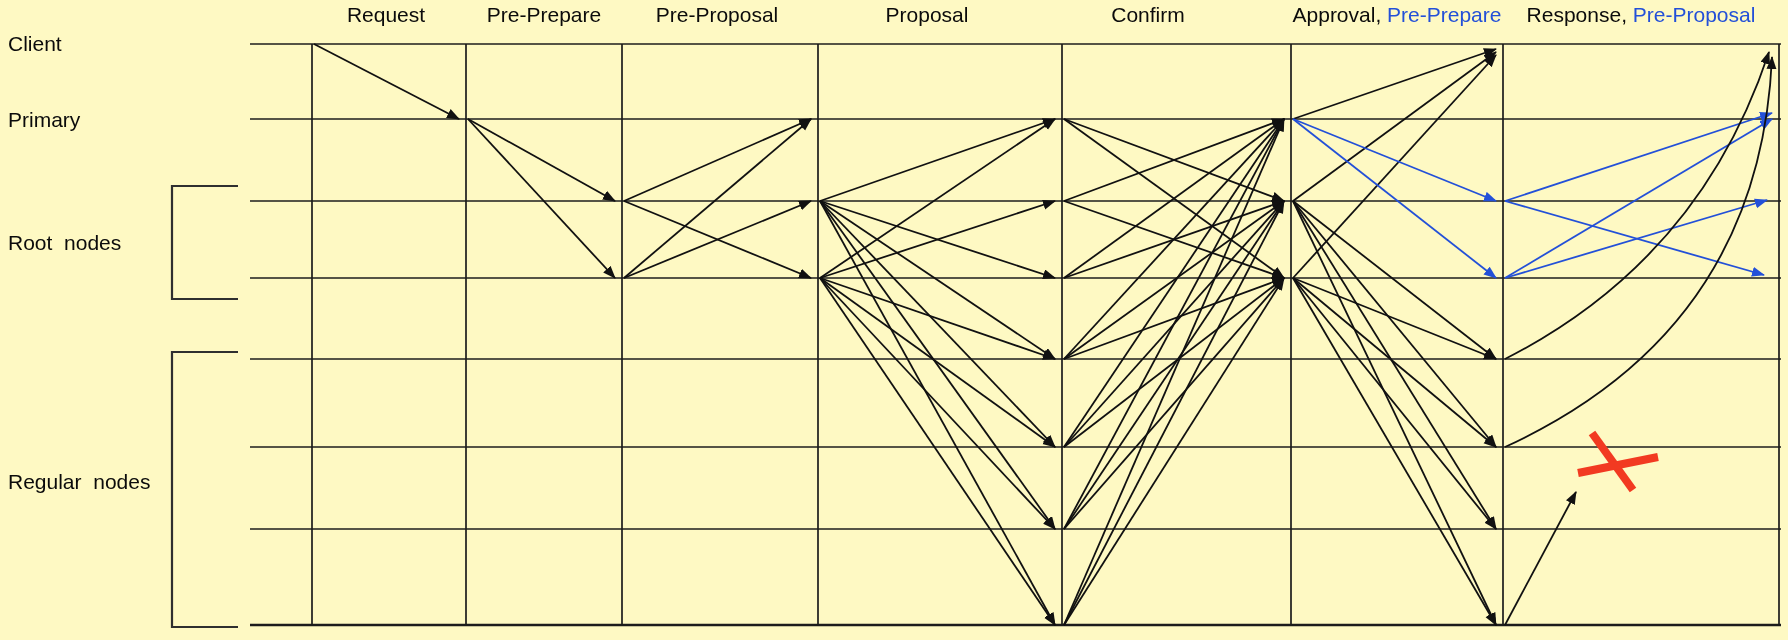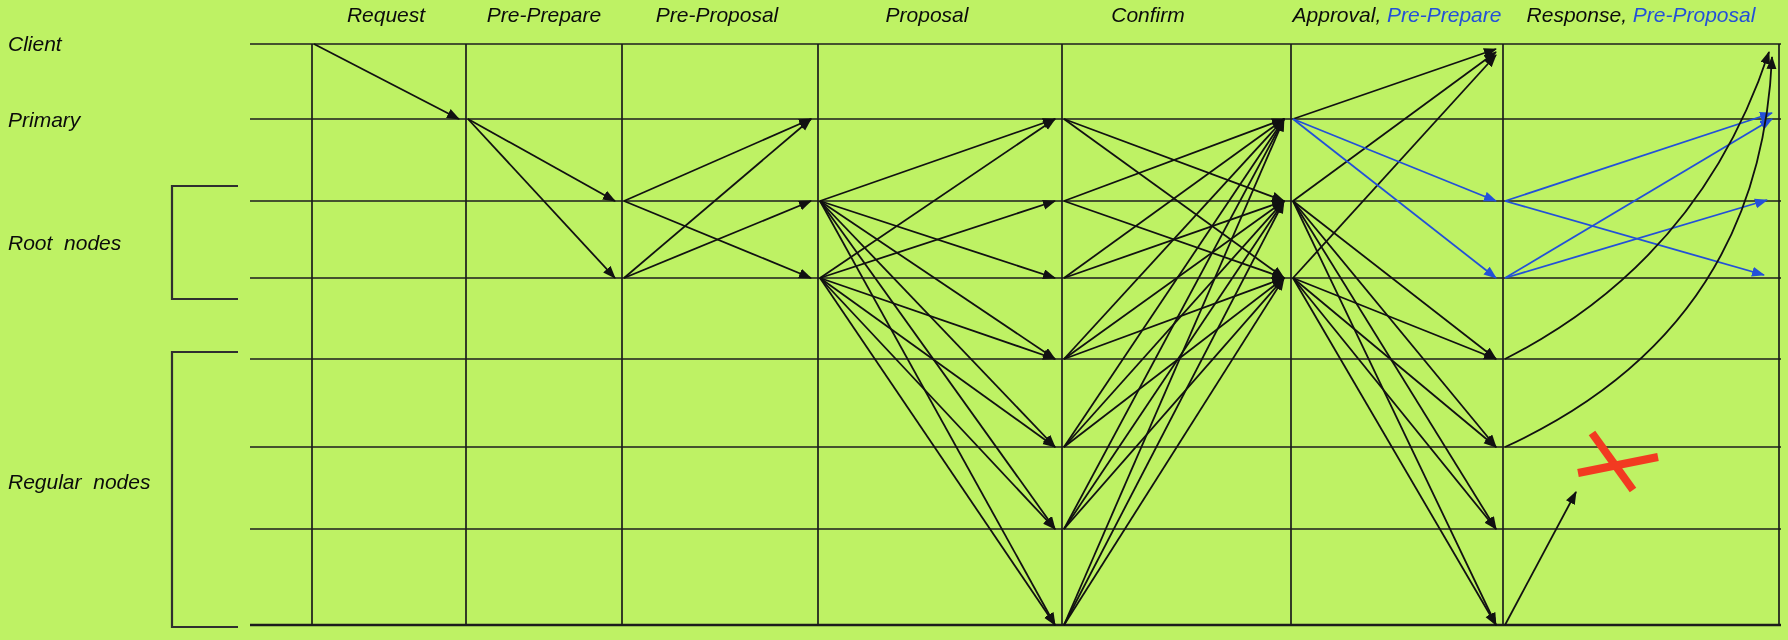--- a/index.html
+++ b/index.html
@@ -1,22 +1,21 @@
 <!DOCTYPE html>
 <html><head>
 <meta charset="utf-8">
 <style>
   html,body{margin:0;padding:0;background:#ffffff;}
   #stage{
     position:relative;
     width:1788px;height:640px;
-    background:#bef264;
+    background:#fef9c3;
     font-family:"Liberation Sans","DejaVu Sans",sans-serif;
     overflow:hidden;
-    font-style:italic;
   }
   svg text{font-family:"Liberation Sans","DejaVu Sans",sans-serif;white-space:pre;}
 </style>
 </head>
 <body>
 
 <div id="stage">
   <svg id="flow-svg" width="1788" height="640" viewBox="0 0 1788 640" xmlns="http://www.w3.org/2000/svg">
       <defs>
         <marker id="mk-black" markerWidth="14" markerHeight="12" refX="12" refY="5" orient="auto" markerUnits="userSpaceOnUse">

